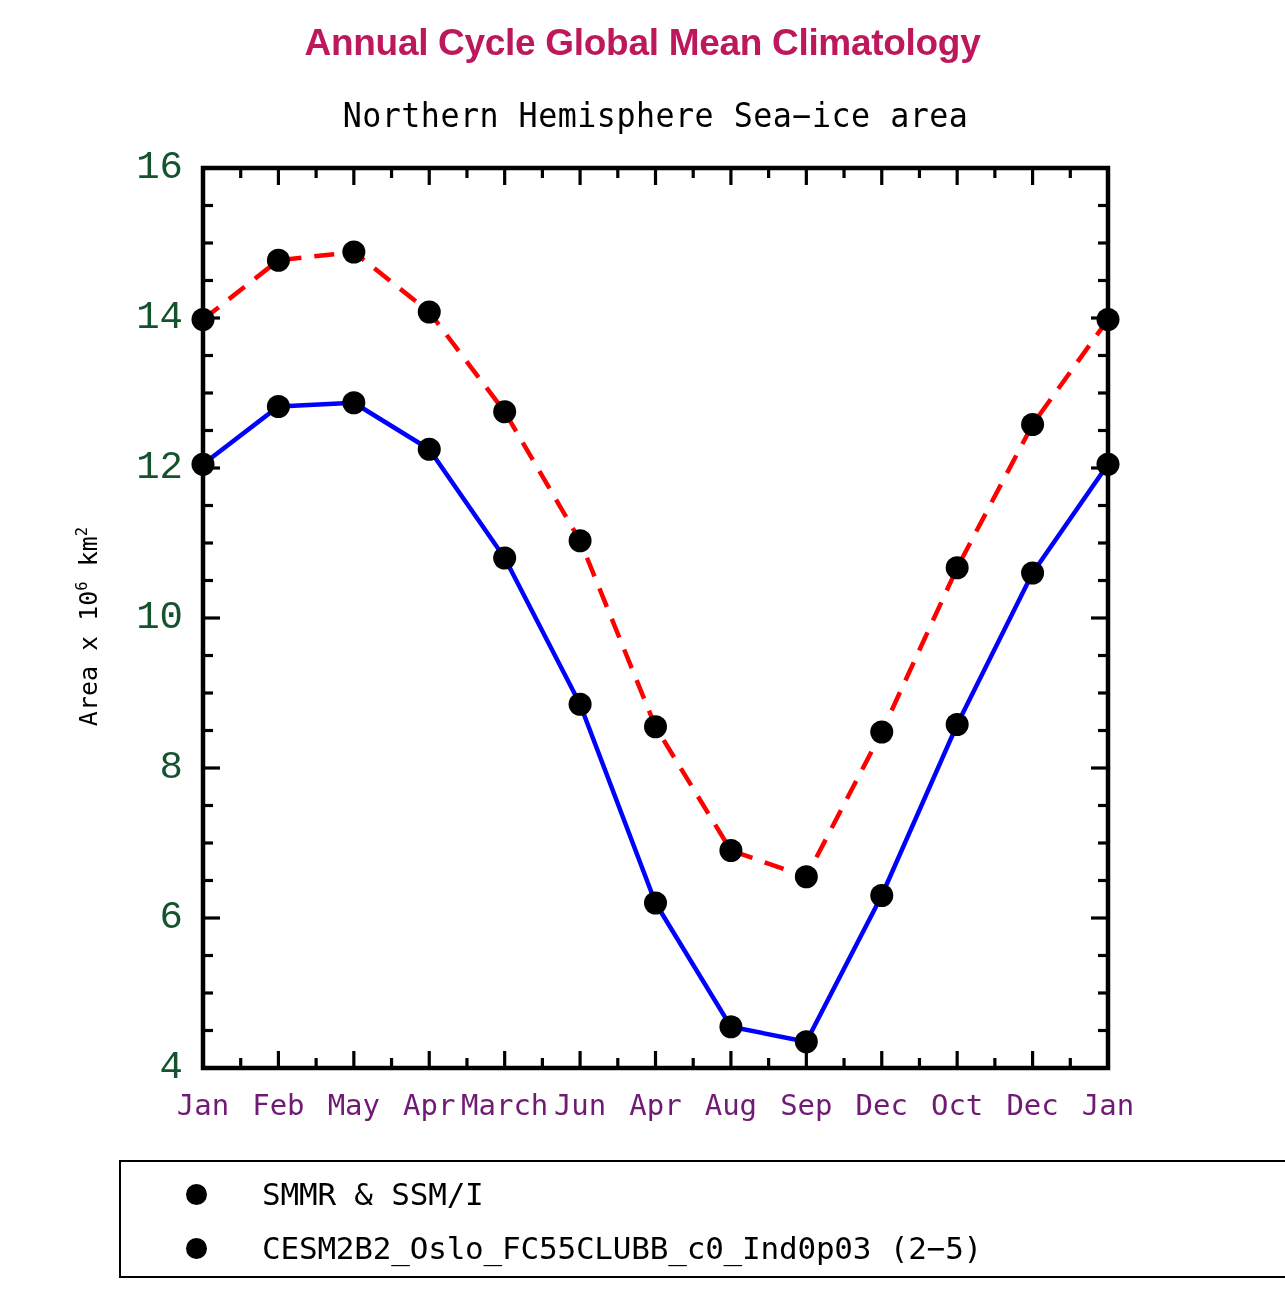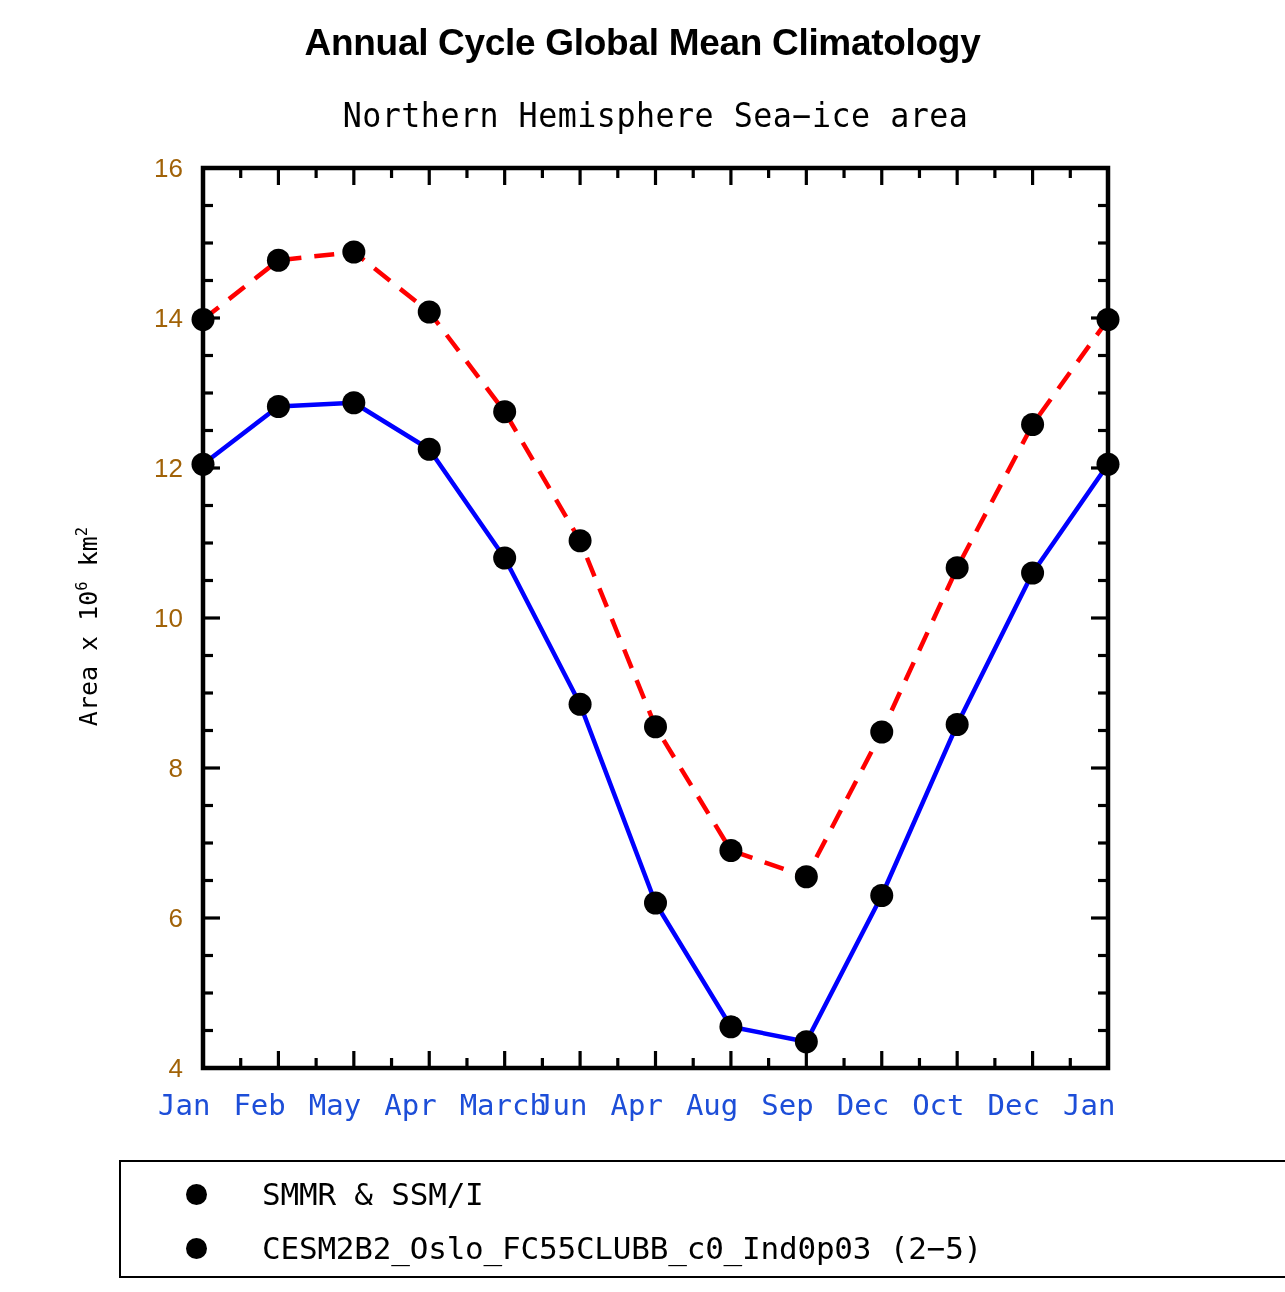--- a/index.html
+++ b/index.html
@@ -25,21 +25,21 @@
   .title {
     position: absolute;
     left: 0;
     top: 22px;
     width: 1285px;
     text-align: center;
     font-family: "Liberation Sans", sans-serif;
     font-weight: bold;
     font-size: 37px;
     letter-spacing: -0.3px;
-    color: #000000;
+    color: #be185d;
     white-space: nowrap;
   }
 
   .subtitle {
     position: absolute;
     left: 203px;
     top: 96px;
     width: 905px;
     text-align: center;
     font-family: "DejaVu Sans Mono", monospace;
@@ -74,37 +74,37 @@
 
   
   #plot-svg {
     position: absolute;
     left: 0;
     top: 0;
   }
 
   .ytick-label {
     position: absolute;
-    font-family: Liberation Sans, sans-serif;
-    font-size: 26px;
-    font-weight: 300;
-    color: #a16207;
+    font-family: Liberation Mono, monospace;
+    font-size: 39px;
+    font-weight: 300;
+    color: #14532d;
     text-align: right;
     width: 70px;
     transform: translateY(-50%);
     white-space: nowrap;
   }
 
   .xtick-label {
     position: absolute;
     font-family: "DejaVu Sans Mono", monospace;
     font-size: 29px;
     font-weight: 300;
-    color: #1d4ed8;
-    text-align: left;
+    color: #701a75;
+    text-align: center;
     width: 90px;
     transform: translateX(-50%);
     white-space: nowrap;
     top: 1088px;
   }
 
   
   #legend {
     position: absolute;
     left: 119px;

